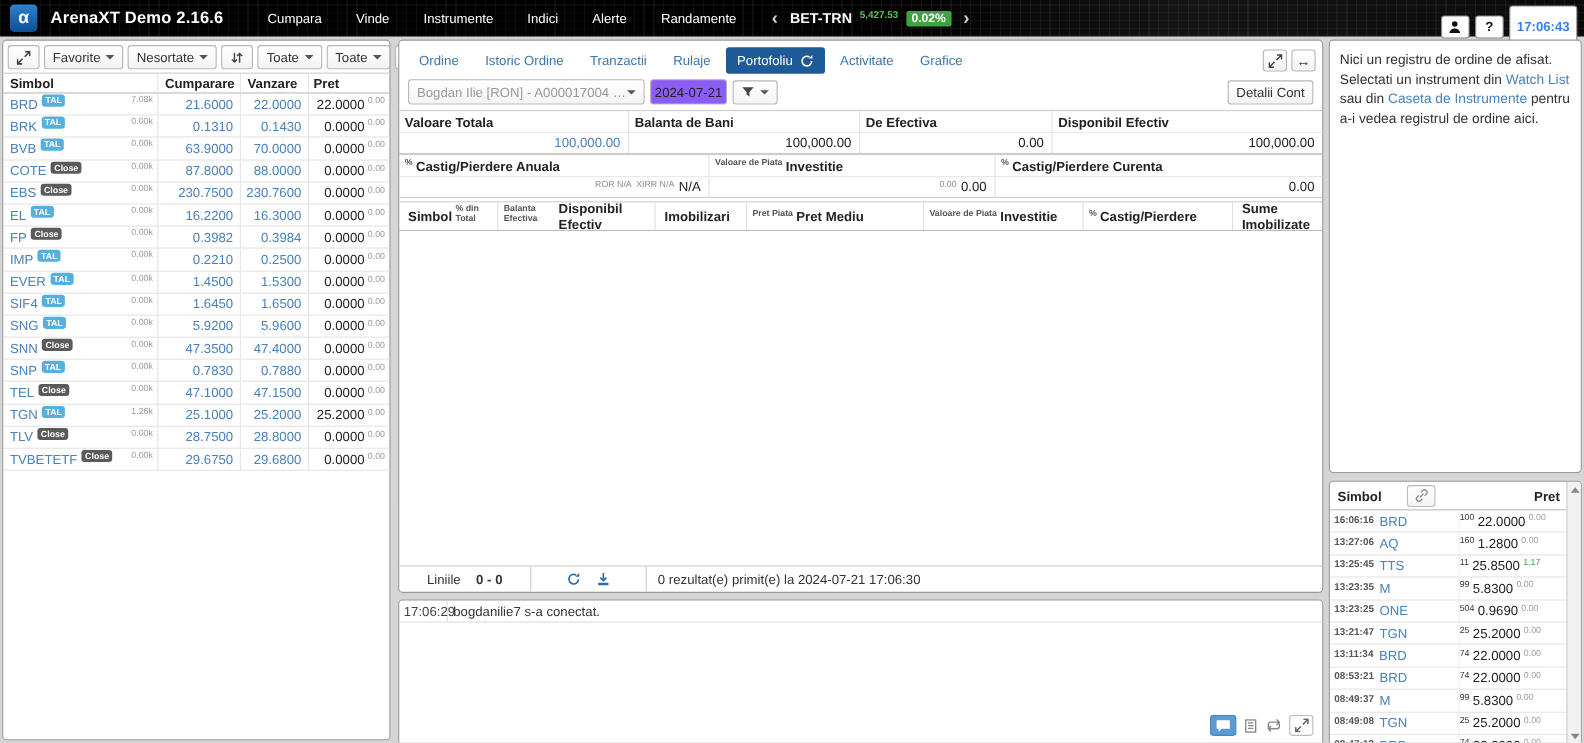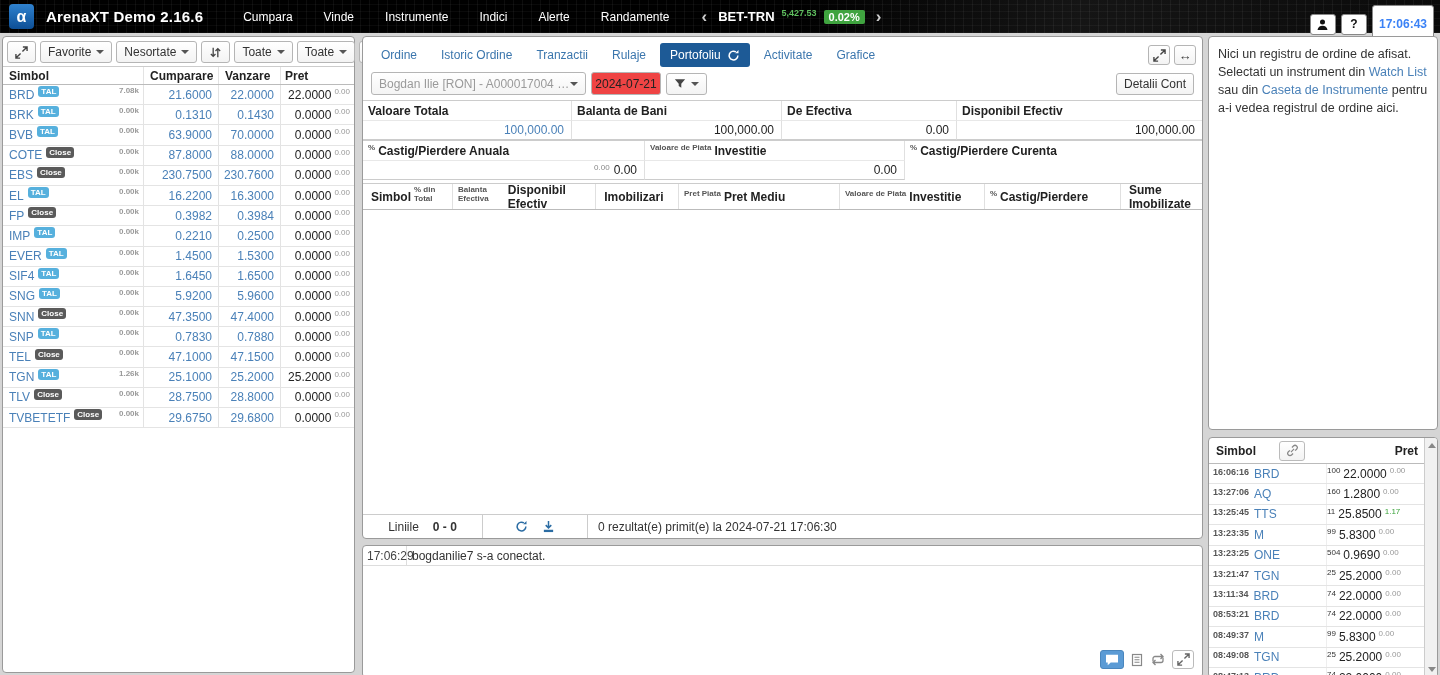--- a/index.html
+++ b/index.html
@@ -53,35 +53,35 @@
   .wl-c2 { width:75px;  border-left:1px solid #e3e3e3; height:100%; display:flex; align-items:center; padding:0 6px; }
   .wl-c3 { width:62px;  border-left:1px solid #e3e3e3; height:100%; display:flex; align-items:center; padding:0 6px; }
   .wl-c4 { flex:1;      border-left:1px solid #e3e3e3; height:100%; display:flex; align-items:center; padding:0 4px; }
   .wl-row { height:20.2px; border-bottom:1px solid #e4e4e4; }
   .wl-row .wl-c2, .wl-row .wl-c3 { justify-content:flex-end; color:#4a81b8; }
   .wl-row .wl-c4 { justify-content:flex-end; color:#222; }
   .sym { color:#4a81b8; font-size:12px; }
   .badge { font-size:8px; font-weight:bold; color:#fff; border-radius:3px; padding:1px 3px; margin-left:4px; position:relative; top:-3px; }
   .badge.v-TAL { background:#56b0dd; }
   .badge.v-Close { background:#5a5a5a; }
-  .vol { position:absolute; right:4px; top:1px; font-size:8px; color:#999;font-weight:bold; }
+  .vol { position:absolute; right:4px; top:1px; font-size:8px; color:#999; }
   .sup { font-size:8px; color:#999; margin-left:3px; position:relative; top:-3px; }
 
   
   .tabs-row { display:flex; align-items:center; padding:6px 6px 4px 8px; gap:4px; }
   .tab { color:#3b76ad; padding:5px 10px; cursor:pointer; border-radius:3px; display:flex; align-items:center; gap:6px; }
   .tab.active { background:#1d5a96; color:#fff; }
   .tabs-spacer { flex:1; }
   .mini-btn { background:linear-gradient(#fff,#f3f3f3); border:1px solid #b5b5b5; border-radius:3px; width:22px; height:20px;
     display:flex; align-items:center; justify-content:center; color:#444; cursor:pointer; font-size:13px; }
   .acct-row { display:flex; align-items:center; gap:5px; padding:1px 8px 5px 8px; }
   .select { width:215px; height:23px; background:linear-gradient(#fff,#f4f4f4); border:1px solid #b5b5b5; border-radius:3px;
     color:#9a9a9a; display:flex; align-items:center; padding:0 7px; cursor:pointer; }
   .select .txt { flex:1; white-space:nowrap; overflow:hidden; text-overflow:ellipsis; }
-  .date-box { width:70px; height:23px; border:1px solid #b5b5b5; border-radius:3px; display:flex; align-items:center; justify-content:center; color:#222; background:#ef4444; }
+  .date-box { width:70px; height:23px; border:1px solid #b5b5b5; border-radius:3px; display:flex; align-items:center; justify-content:center; color:#222; background:#8b5cf6; }
   .acct-spacer { flex:1; }
   .sum-table { border-top:1px solid #ccc; }
   .sum-head, .sum-vals { display:flex; }
   .sum-head > div { font-weight:bold; color:#222; height:19px; display:flex; align-items:center; padding:0 5px; border-right:1px solid #e0e0e0; }
   .sum-vals > div { height:20px; display:flex; align-items:center; justify-content:flex-end; padding:0 7px; border-right:1px solid #e0e0e0; border-top:1px solid #e8e8e8; border-bottom:1px solid #ccc; color:#222; }
   .s1 > div:nth-child(1){ width:209px;text-align:center; } .s1 > div:nth-child(2){ width:210px; } .s1 > div:nth-child(3){ width:175px; } .s1 > div:nth-child(4){ flex:1; border-right:none; }
   .s2 > div:nth-child(1){ width:282px; } .s2 > div:nth-child(2){ width:260px; } .s2 > div:nth-child(3){ flex:1; border-right:none; }
   .hsup { font-size:8px; font-weight:bold; color:#555; position:relative; top:-3px; margin-right:3px; }
   .vsup { font-size:8px; color:#888; position:relative; top:-3px; margin-right:4px; }
   .pos-head { display:flex; border-top:1px solid #ccc; border-bottom:1px solid #bbb; margin-top:3px; }
@@ -522,20 +522,25 @@
           <span class="hsup">Valoare de Piata</span>
           <span>Investitie</span>
         </div>
       <div>
           <span class="hsup">%</span>
           <span>Castig/Pierdere Curenta</span>
         </div>
     </div>
     <div class="sum-vals s2">
       <div>
+          <span class="vsup">ROR N/A</span>
+          <span class="vsup">XIRR N/A</span>
+          <span>N/A</span>
+        </div>
+      <div>
           <span class="vsup">0.00</span>
           <span>0.00</span>
         </div>
       <div>0.00</div>
     </div>
   </div>
 
   <div class="pos-head">
 
       <div>

